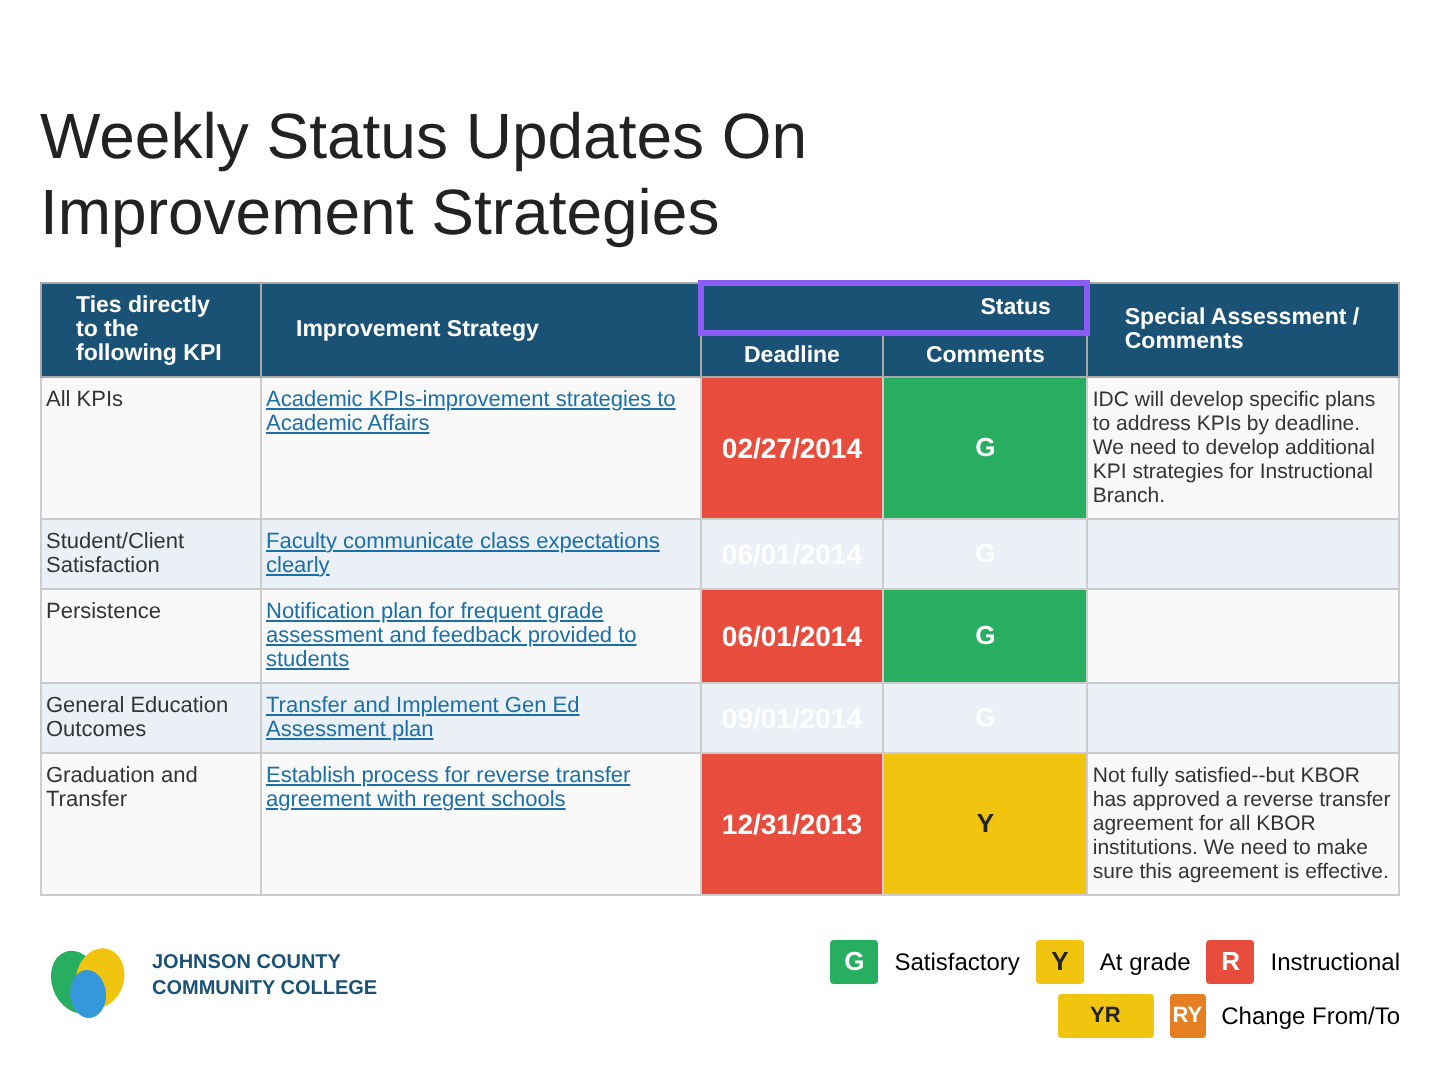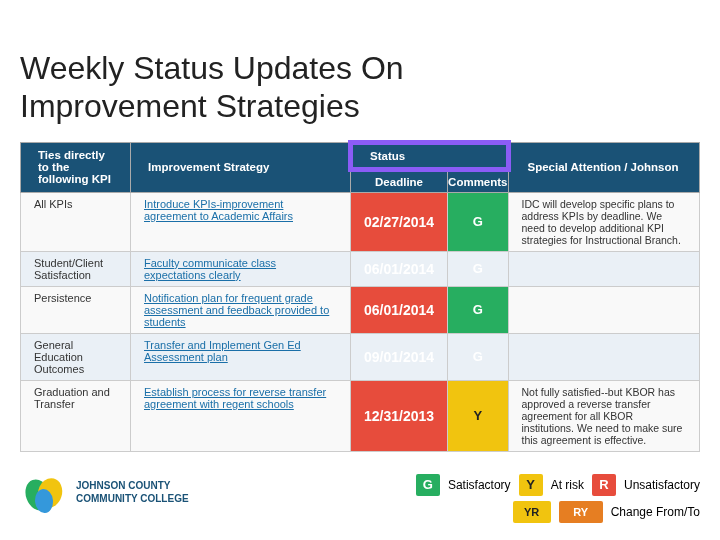--- a/index.html
+++ b/index.html
@@ -29,25 +29,25 @@
       text-align: left;
       padding: 5px 17px;
       vertical-align: middle;
       font-weight: bold;
     }
     th.sub {
       background: #1a5276;
       color: #fff;
       font-weight: bold;
       text-align: center;
-      padding: 4px 0;
+      padding: 4px 21px;
     }
     td {
       border: 1px solid #ccc;
-      padding: 5px 13px;
+      padding: 5px 2px;
       vertical-align: top;
       background: #f9f9f9;
     }
     td.kpi-col {
       width: 110px;
       font-size: 11px;
       color: #333;
     }
     td.strategy-col {
       width: 220px;
@@ -107,22 +107,22 @@
       justify-content: center;
       width: 24px;
       height: 22px;
       font-weight: bold;
       font-size: 13px;
       border-radius: 2px;
     }
     .leg-green { background: #27ae60; color: #fff; }
     .leg-yellow { background: #f1c40f; color: #222; }
     .leg-red { background: #e74c3c; color: #fff; }
-    .leg-yr { background: #f1c40f; color: #222; font-size: 11px; width: 38px; }
-    .leg-ry { background: #e67e22; color: #fff; font-size: 11px; width: 44px; }
+    .leg-yr { background: #f1c40f; color: #222; font-size: 11px; width: 48px; }
+    .leg-ry { background: #e67e22; color: #fff; font-size: 11px; width: 18px; }
 
     .bottom-area {
       display: flex;
       align-items: center;
       justify-content: space-between;
       margin-top: 10px;
       gap: 24px;
     }
     .logo-area {
       display: flex;
@@ -153,32 +153,32 @@
 <h1>
   <span>Weekly Status Updates On</span><br>
   <span>Improvement Strategies</span>
 </h1>
 
 <table>
   <thead>
     <tr class="header-row">
       <th rowspan="2" style="width:110px;border:1px solid #aaa;">Ties directly to the following KPI</th>
       <th rowspan="2" style="width:220px;border:1px solid #aaa;">Improvement Strategy</th>
-      <th colspan="2" class="colspan-status" style="border:5px solid #8b5cf6;text-align:left;">Status</th>
-      <th rowspan="2" style="border:1px solid #aaa;">Special Attention / Johnson</th>
+      <th colspan="2" class="colspan-status" style="border:3px solid #8b5cf6;text-align:right;">Status</th>
+      <th rowspan="2" style="border:1px solid #aaa;">Special Assessment / Comments</th>
     </tr>
     <tr class="sub-header">
       <th class="sub" style="border:1px solid #aaa;width:75px;">Deadline</th>
       <th class="sub" style="border:1px solid #aaa;width:60px;">Comments</th>
     </tr>
   </thead>
   <tbody id="table-body">
   <tr>
         <td class="kpi-col">All KPIs</td>
-        <td class="strategy-col"><a href="#">Introduce KPIs-improvement agreement to Academic Affairs</a></td>
+        <td class="strategy-col"><a href="#">Academic KPIs-improvement strategies to Academic Affairs</a></td>
         <td class="deadline-col deadline-red">02/27/2014</td>
         <td class="outcome-col outcome-green">G</td>
         <td class="comments-col">IDC will develop specific plans to address KPIs by deadline.  We need to develop additional KPI strategies for Instructional Branch.</td>
       </tr>
       <tr class="alt">
         <td class="kpi-col">Student/Client Satisfaction</td>
         <td class="strategy-col"><a href="#">Faculty communicate class expectations clearly</a></td>
         <td class="deadline-col deadline-red">06/01/2014</td>
         <td class="outcome-col outcome-green">G</td>
         <td class="comments-col"></td>
@@ -219,23 +219,23 @@
       <span>Johnson County</span><br>
       <span>Community College</span>
     </div>
   </div>
 
   <div class="legend-area">
     <div class="legend-row">
       <span class="leg-box leg-green">G</span>
       <span>Satisfactory</span>
       <span class="leg-box leg-yellow">Y</span>
-      <span>At risk</span>
+      <span>At grade</span>
       <span class="leg-box leg-red">R</span>
-      <span>Unsatisfactory</span>
+      <span>Instructional</span>
     </div>
     <div class="legend-row">
       <span class="leg-box leg-yr">YR</span>
       <span class="leg-box leg-ry">RY</span>
       <span>Change From/To</span>
     </div>
   </div>
 </div>
 
 </body></html>

